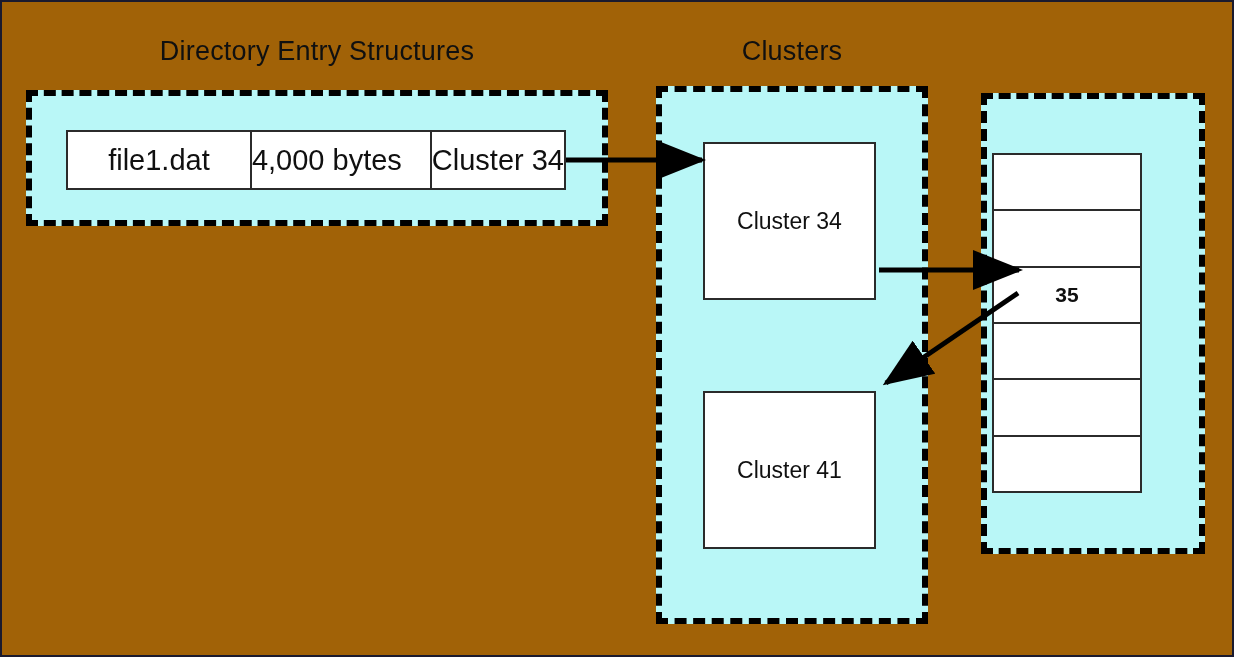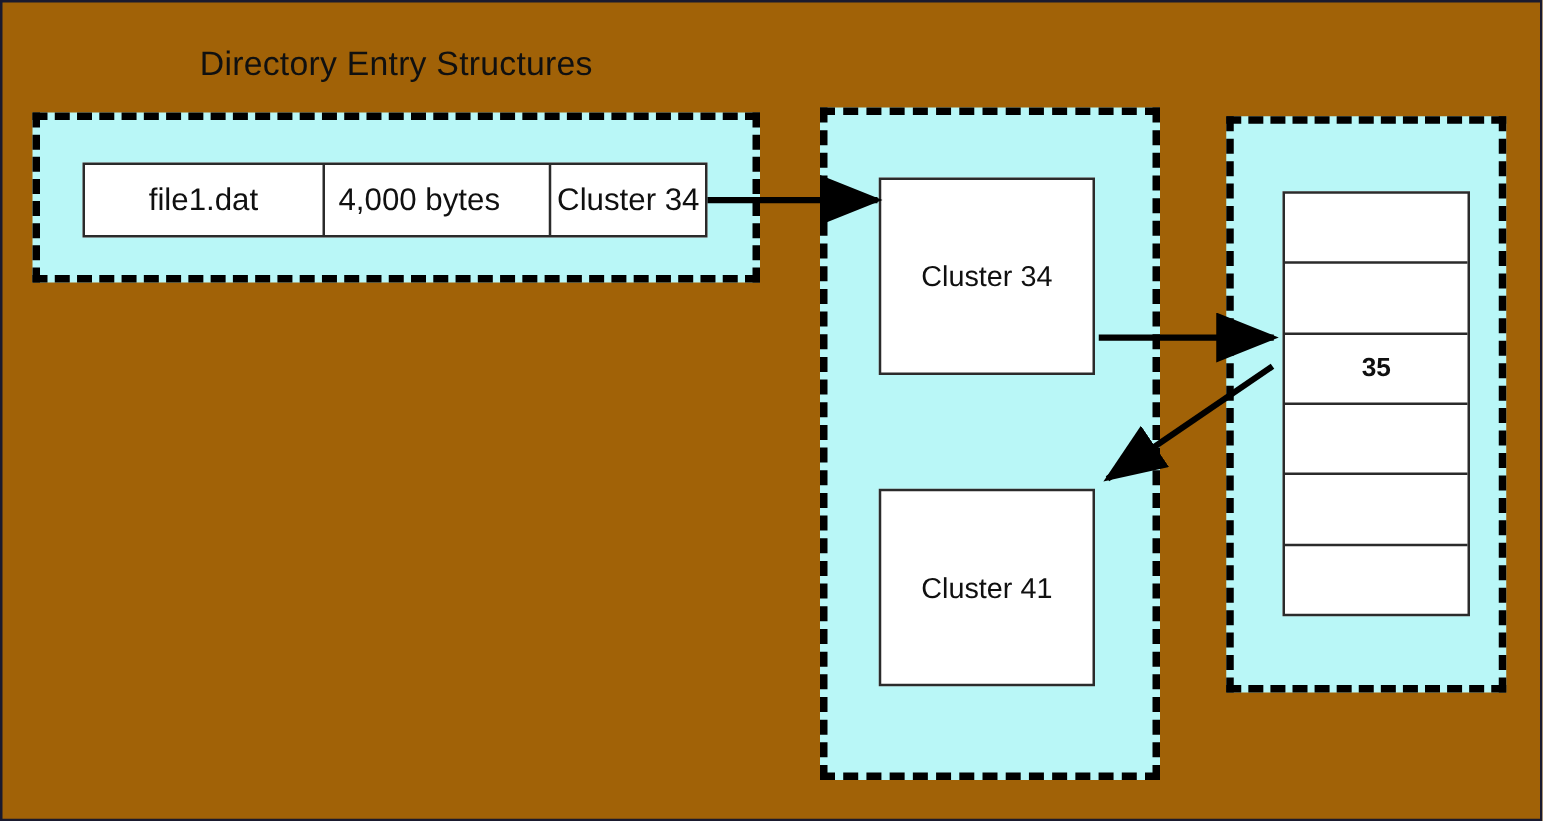--- a/index.html
+++ b/index.html
@@ -57,21 +57,21 @@
     width: 500px; height: 60px;
     display: flex;
     background: #ffffff;
     border: 2px solid #2b2b2b;
     box-sizing: border-box;
   }
   .dir-cell {
     display: flex;
     align-items: center;
     justify-content: center;
-    font-size: 25px;
+    font-size: 29px;
     color: #101010;
     box-sizing: border-box;
     white-space: nowrap;
     margin-left: 28px;
   }
   .dir-cell + .dir-cell { border-left: 2px solid #2b2b2b; }
   #dir-cell-0 { width: 161px; }
   #dir-cell-1 { width: 185px; }
   #dir-cell-2 { width: 150px; }
 
@@ -87,21 +87,21 @@
     font-size: 23px;
     color: #101010;
     white-space: nowrap;
   }
   #cluster-34 { left: 701px; top: 140px; width: 173px; height: 158px; }
   #cluster-35 { left: 701px; top: 389px; width: 173px; height: 158px; }
 
   
   #fat-table {
     position: absolute;
-    left: 1024px; top: 151px;
+    left: 990px; top: 151px;
     width: 150px; height: 340px;
     background: #ffffff;
     border: 2px solid #2b2b2b;
     box-sizing: border-box;
     display: flex;
     flex-direction: column;
   }
   .fat-row {
     flex: 1 1 0;
     display: flex;
@@ -122,20 +122,21 @@
     pointer-events: none;
   }
 </style>
 </head>
 <body>
 
 <div id="canvas">
 
   <div class="section-title" id="title-dir">Directory Entry Structures</div>
 
+  <div class="section-title" id="title-clu">Clusters</div>
 
 
   <div class="dashed-box" id="dir-container"></div>
 
   <div id="dir-entry">
     <div class="dir-cell" id="dir-cell-0">file1.dat</div>
     <div class="dir-cell" id="dir-cell-1">4,000 bytes</div>
     <div class="dir-cell" id="dir-cell-2">Cluster 34</div>
   </div>
 

